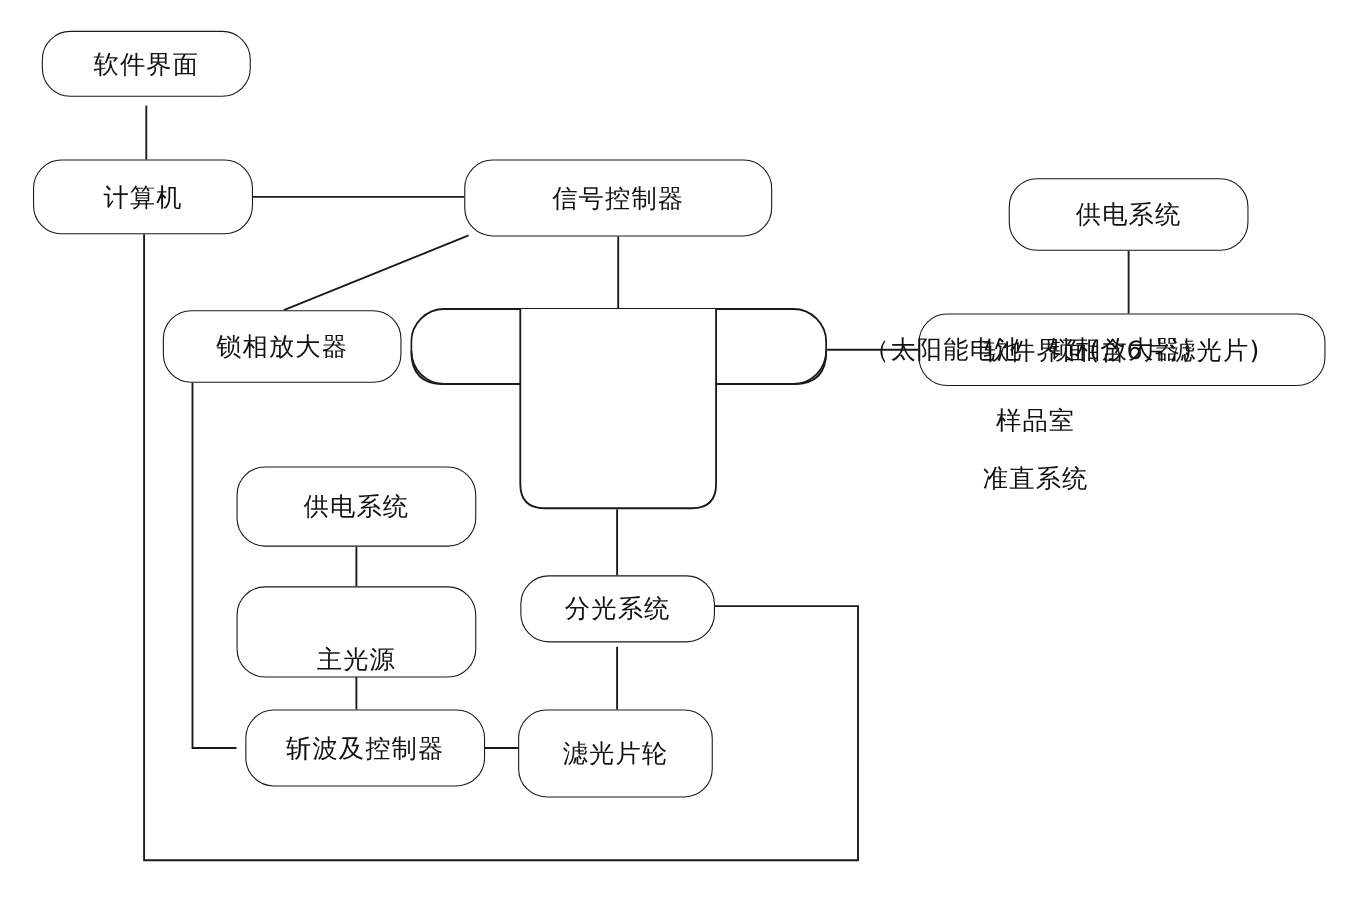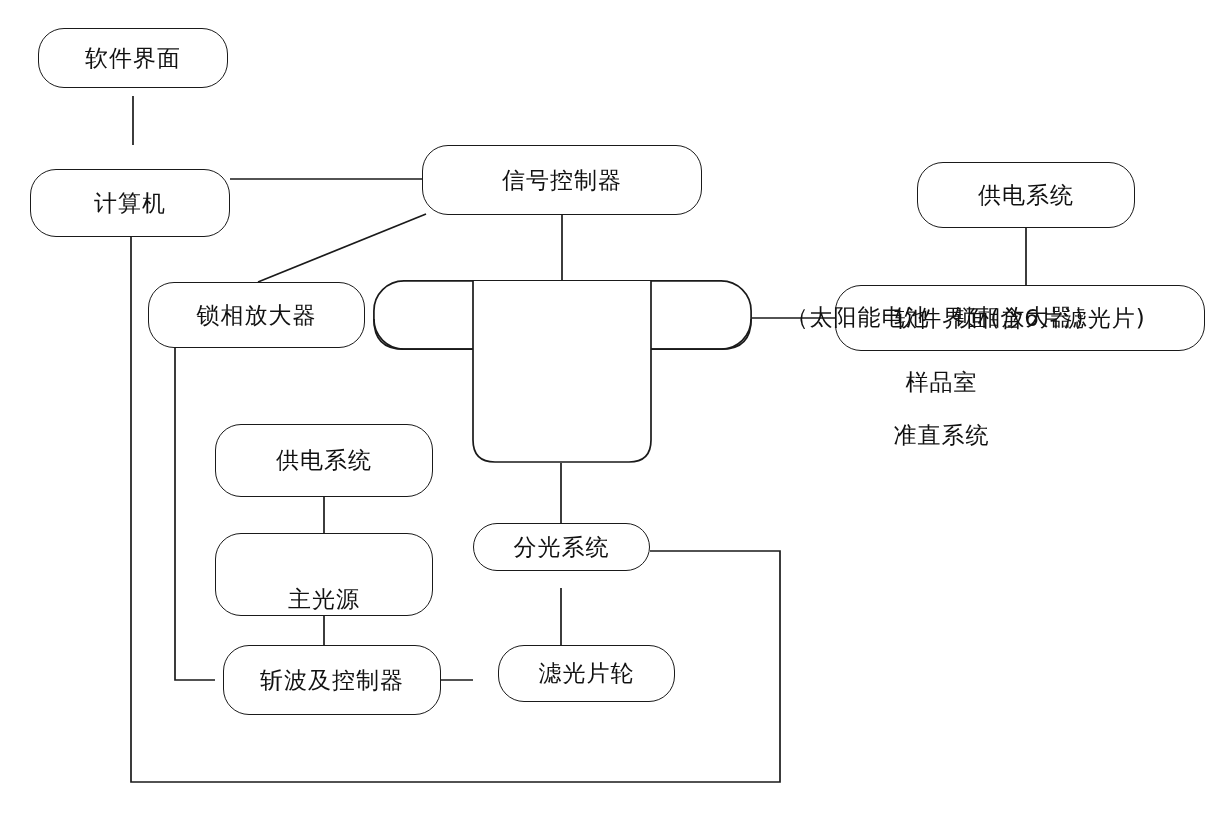--- a/index.html
+++ b/index.html
@@ -88,21 +88,21 @@
       <path d="M175,348 L175,680 L215,680"></path>
 
       <path d="M131,213 L131,782 L780,782 L780,551 L650,551"></path>
     </g>
   </svg>
 
   <div class="node" style="left:38px; top:28px; width:190px; height:60px;">
     <span class="line1">软件界面</span>
   </div>
 
-  <div class="node" style="left:30px; top:145px; width:200px; height:68px;margin-top:24px;">
+  <div class="node" style="left:30px; top:145px; width:200px; height:68px;">
     <span class="line1">计算机</span>
   </div>
 
   <div class="node" style="left:422px; top:145px; width:280px; height:70px;">
     <span class="line1">信号控制器</span>
   </div>
 
   <div class="node" style="left:917px; top:162px; width:218px; height:66px;">
     <span class="line1">供电系统</span>
   </div>
@@ -131,25 +131,25 @@
   </div>
 
   <div class="node" style="left:215px; top:424px; width:218px; height:73px;">
     <span class="line1">供电系统</span>
   </div>
 
   <div class="node" style="left:215px; top:533px; width:218px; height:83px;justify-content:flex-end;">
     <span class="line1">主光源</span>
   </div>
 
-  <div class="node" style="left:473px; top:523px; width:177px; height:48px;">
+  <div class="node" style="left:473px; top:523px; width:177px; height:61px;">
     <span class="line1">分光系统</span>
   </div>
 
   <div class="node" style="left:223px; top:645px; width:218px; height:70px;">
     <span class="line1">斩波及控制器</span>
   </div>
 
-  <div class="node" style="left:498px; top:645px; width:177px; height:57px;text-align:center;">
+  <div class="node" style="left:471px; top:645px; width:177px; height:80px;text-align:center;">
     <span class="line1">滤光片轮</span>
   </div>
 
 </div>
 
 </body></html>

